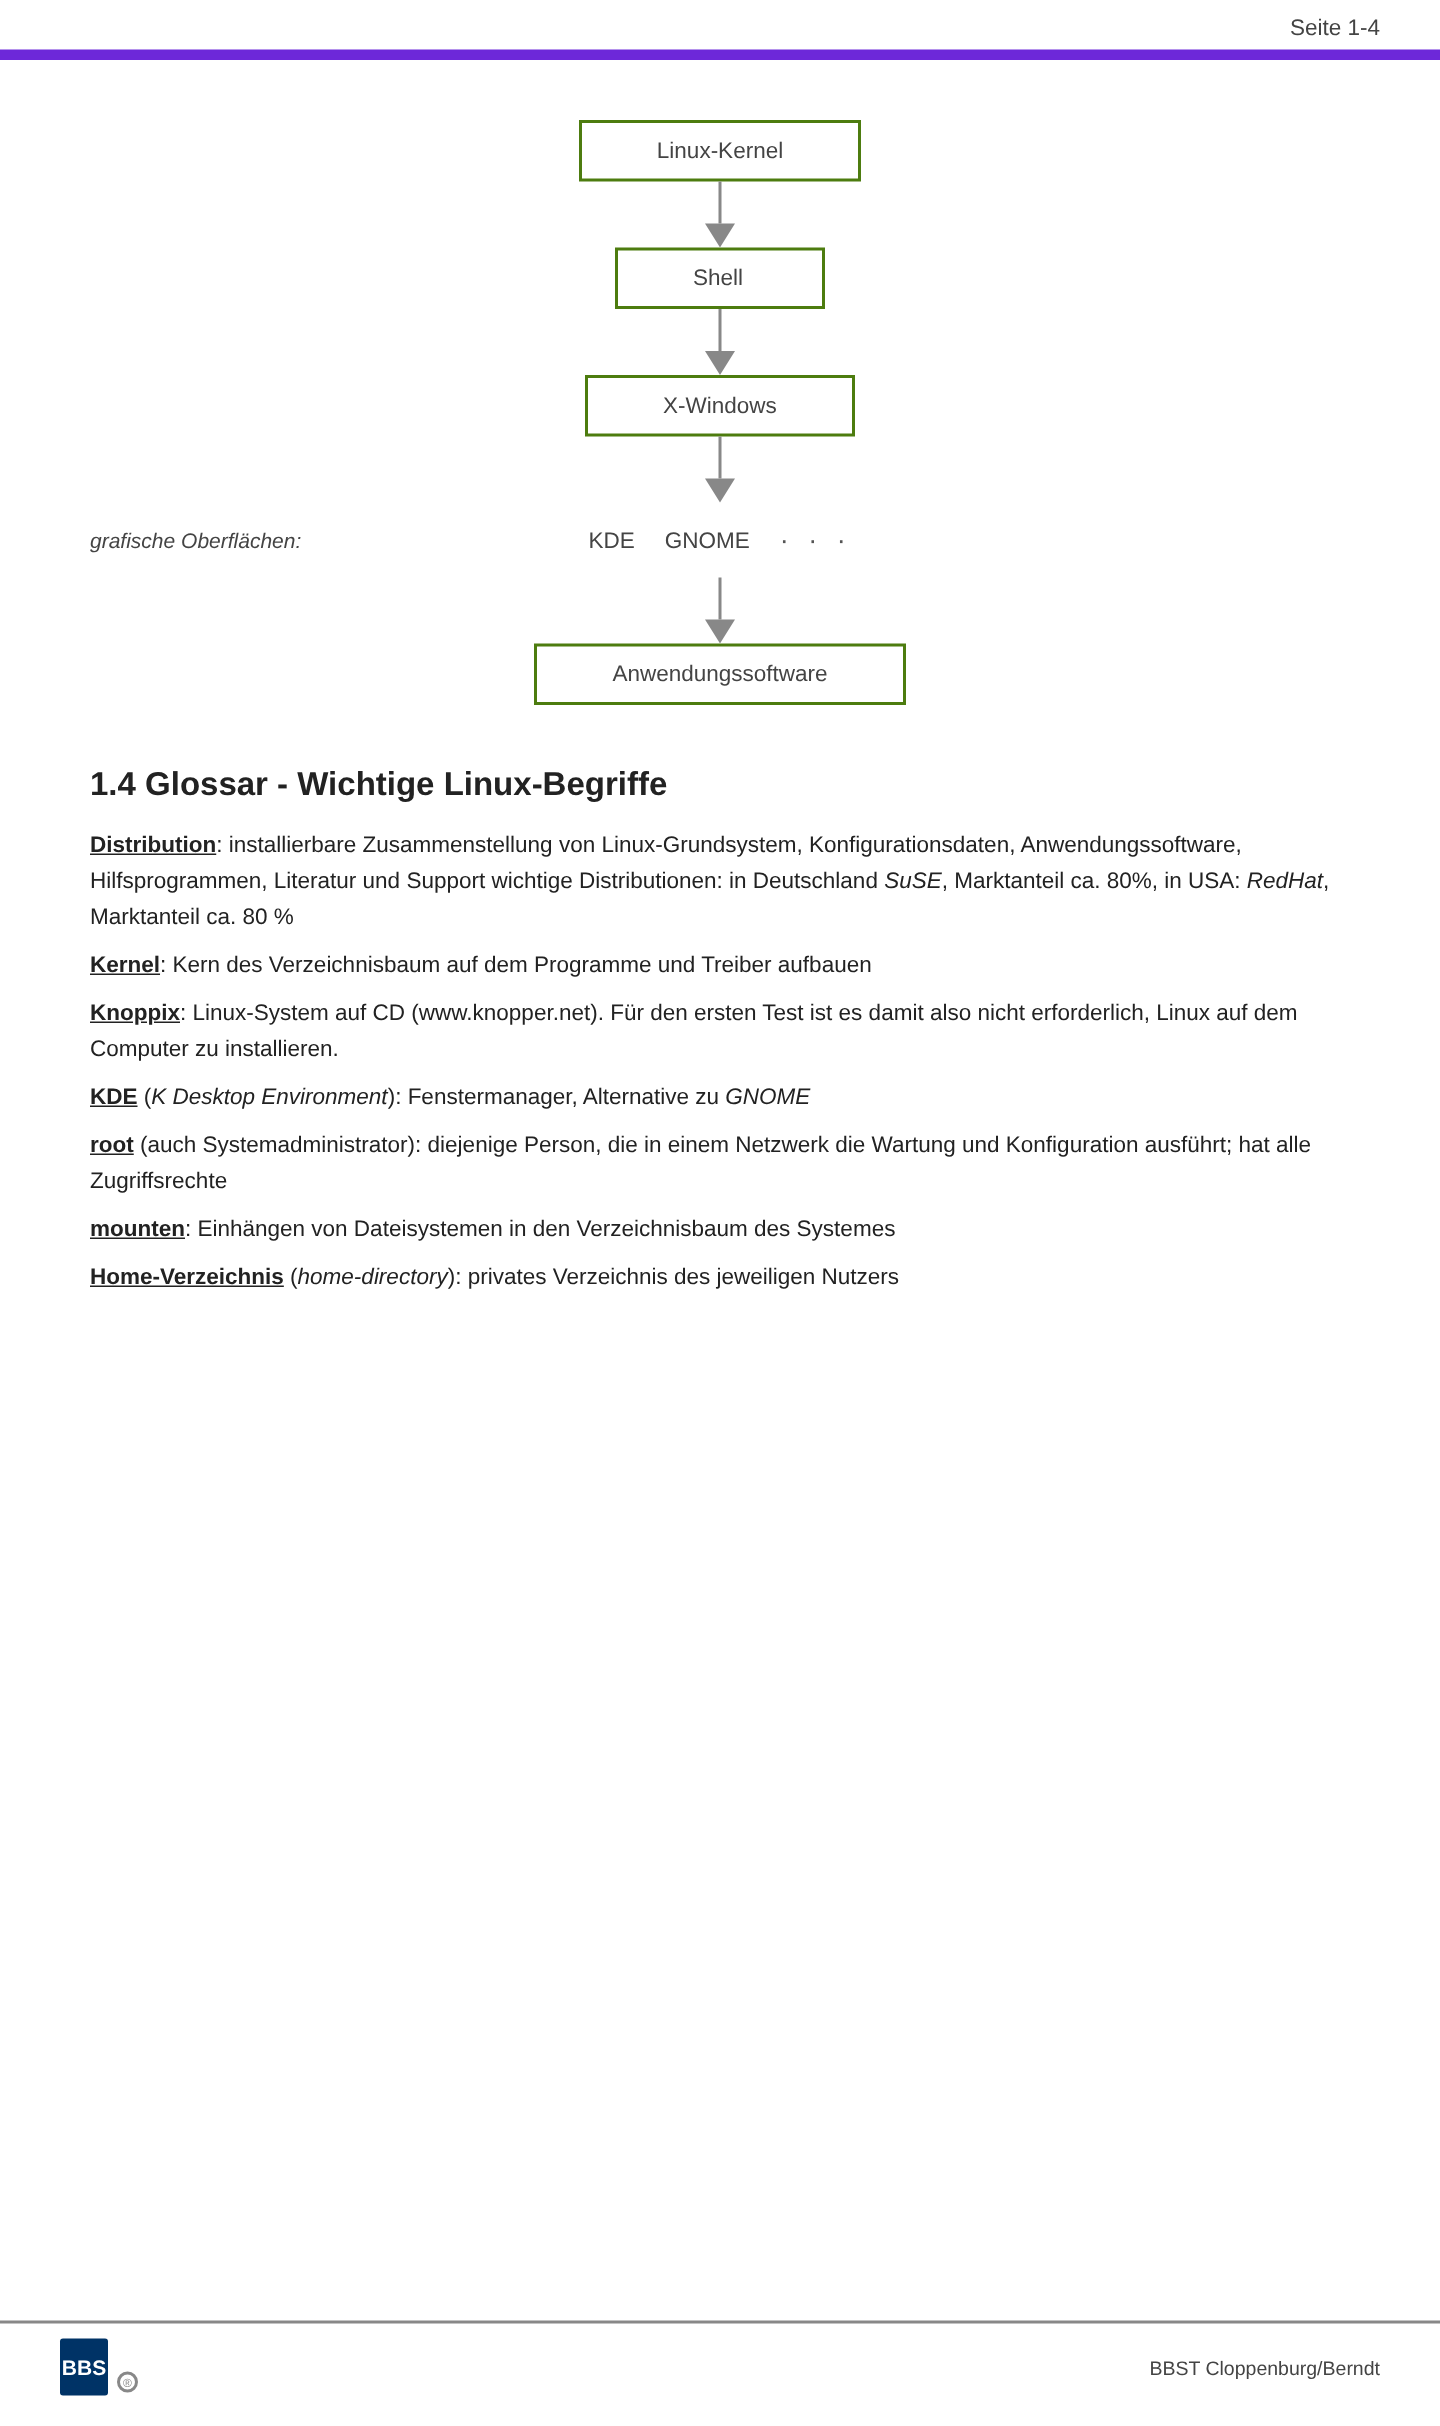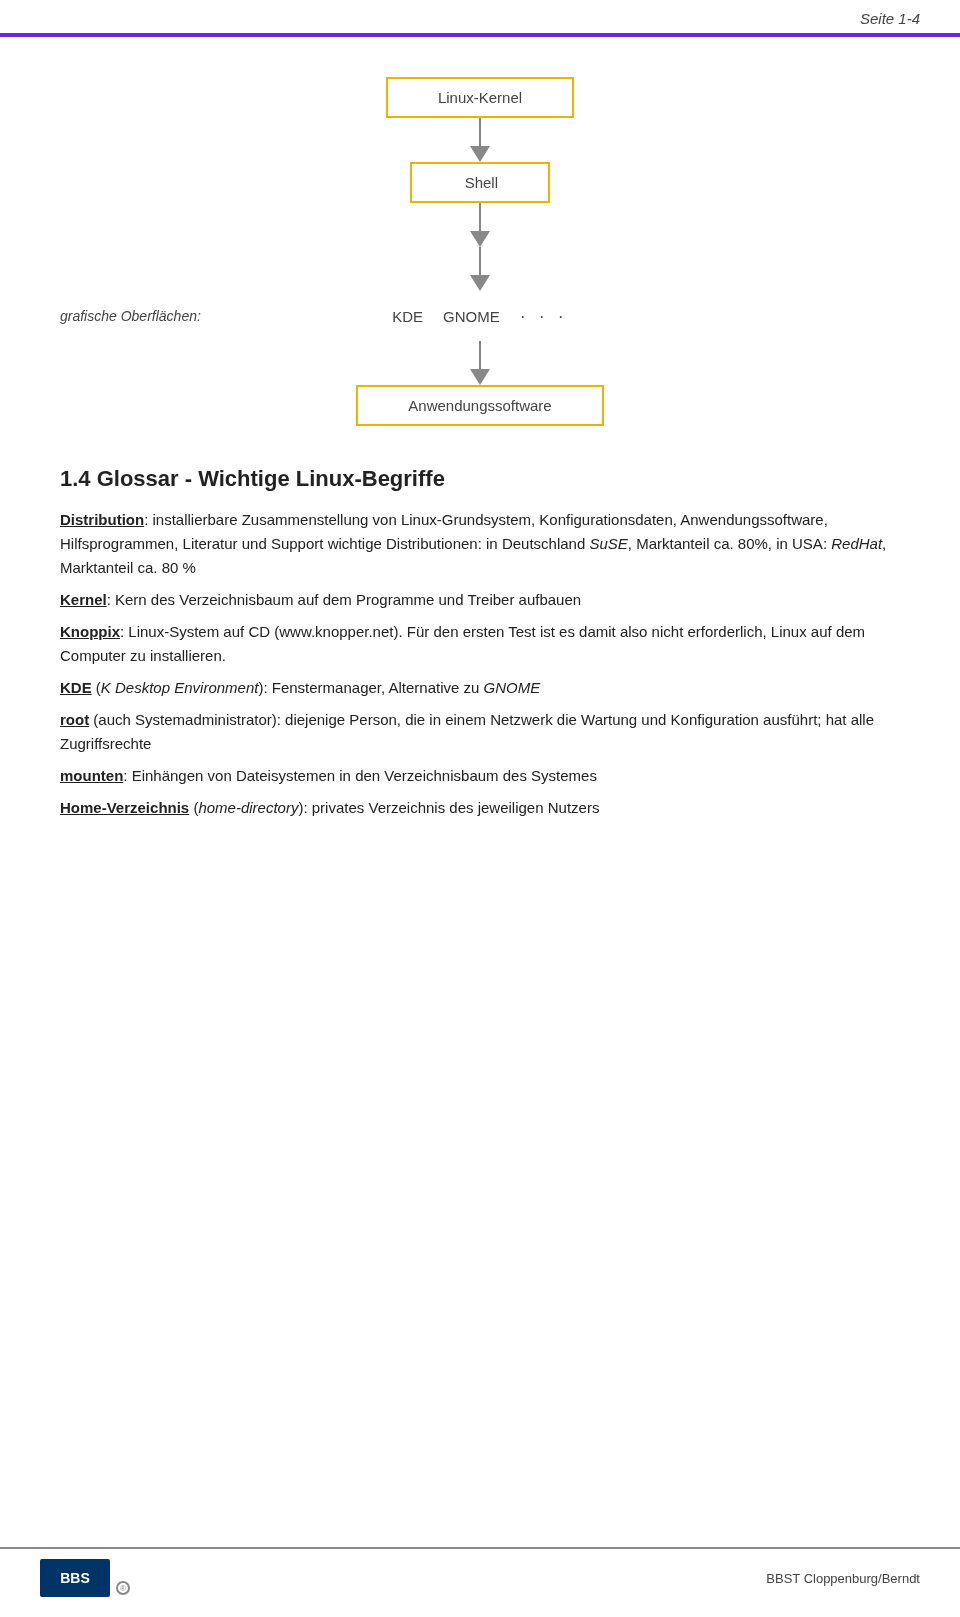--- a/index.html
+++ b/index.html
@@ -21,48 +21,47 @@
       min-height: 1617px;
       background: #fff;
       position: relative;
       padding: 0;
     }
     
     .header-bar {
       display: flex;
       justify-content: flex-end;
       align-items: center;
-      border-bottom: 4px solid #6d28d9;
+      border-bottom: 7px solid #6d28d9;
       padding: 10px 40px 6px 40px;
-      font-style: italic;
     }
     .header-title {
       font-size: 15px;
       color: #444;
     }
     
     .main-content {
       padding: 20px 60px 80px 60px;
     }
     
     .diagram-section {
       display: flex;
       flex-direction: column;
       align-items: center;
       margin-top: 20px;
       margin-bottom: 40px;
       position: relative;
     }
     .diagram-box {
-      border: 2px solid #eab308;
+      border: 2px solid #4d7c0f;
       padding: 10px 50px;
       font-size: 15px;
       color: #444;
       background: #fff;
-      text-align: right;
+      text-align: left;
       min-width: 140px;
     }
     .arrow-down {
       display: flex;
       flex-direction: column;
       align-items: center;
       margin: 0;
     }
     .arrow-line {
       width: 2px;
@@ -150,21 +149,21 @@
       padding: 0 40px;
       border-top: 2px solid #888;
       padding-top: 10px;
     }
     .footer-logo {
       display: flex;
       align-items: center;
       gap: 6px;
     }
     .logo-box {
-      width: 70px;
+      width: 32px;
       height: 38px;
       background: #003366;
       display: flex;
       align-items: center;
       justify-content: center;
       color: #fff;
       font-weight: bold;
       font-size: 14px;
       border-radius: 2px;
     }
@@ -210,20 +209,23 @@
 
       <div class="diagram-box">
         <span>Shell</span>
       </div>
 
       <div class="arrow-down">
         <div class="arrow-line"></div>
         <div class="arrow-head"></div>
       </div>
 
+      <div class="diagram-box">
+        <span>X-Windows</span>
+      </div>
 
       <div class="arrow-down">
         <div class="arrow-line"></div>
         <div class="arrow-head"></div>
       </div>
 
       <div class="row-gui" style="height:50px;">
         <span class="gui-label">grafische Oberflächen:</span>
         <div class="gui-items">
           <span class="gui-item">KDE</span>

